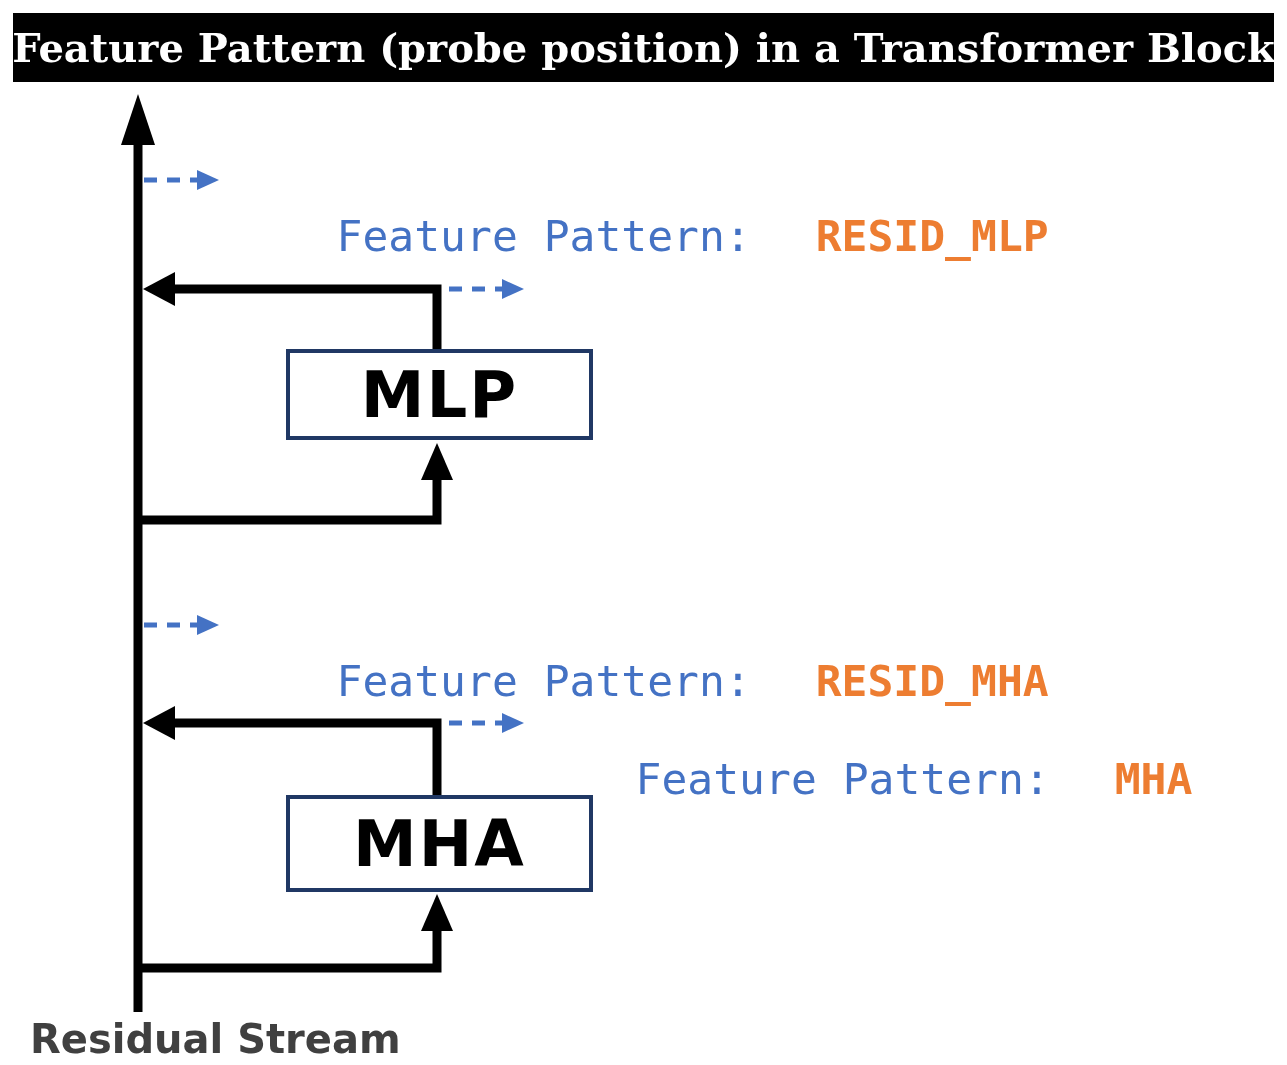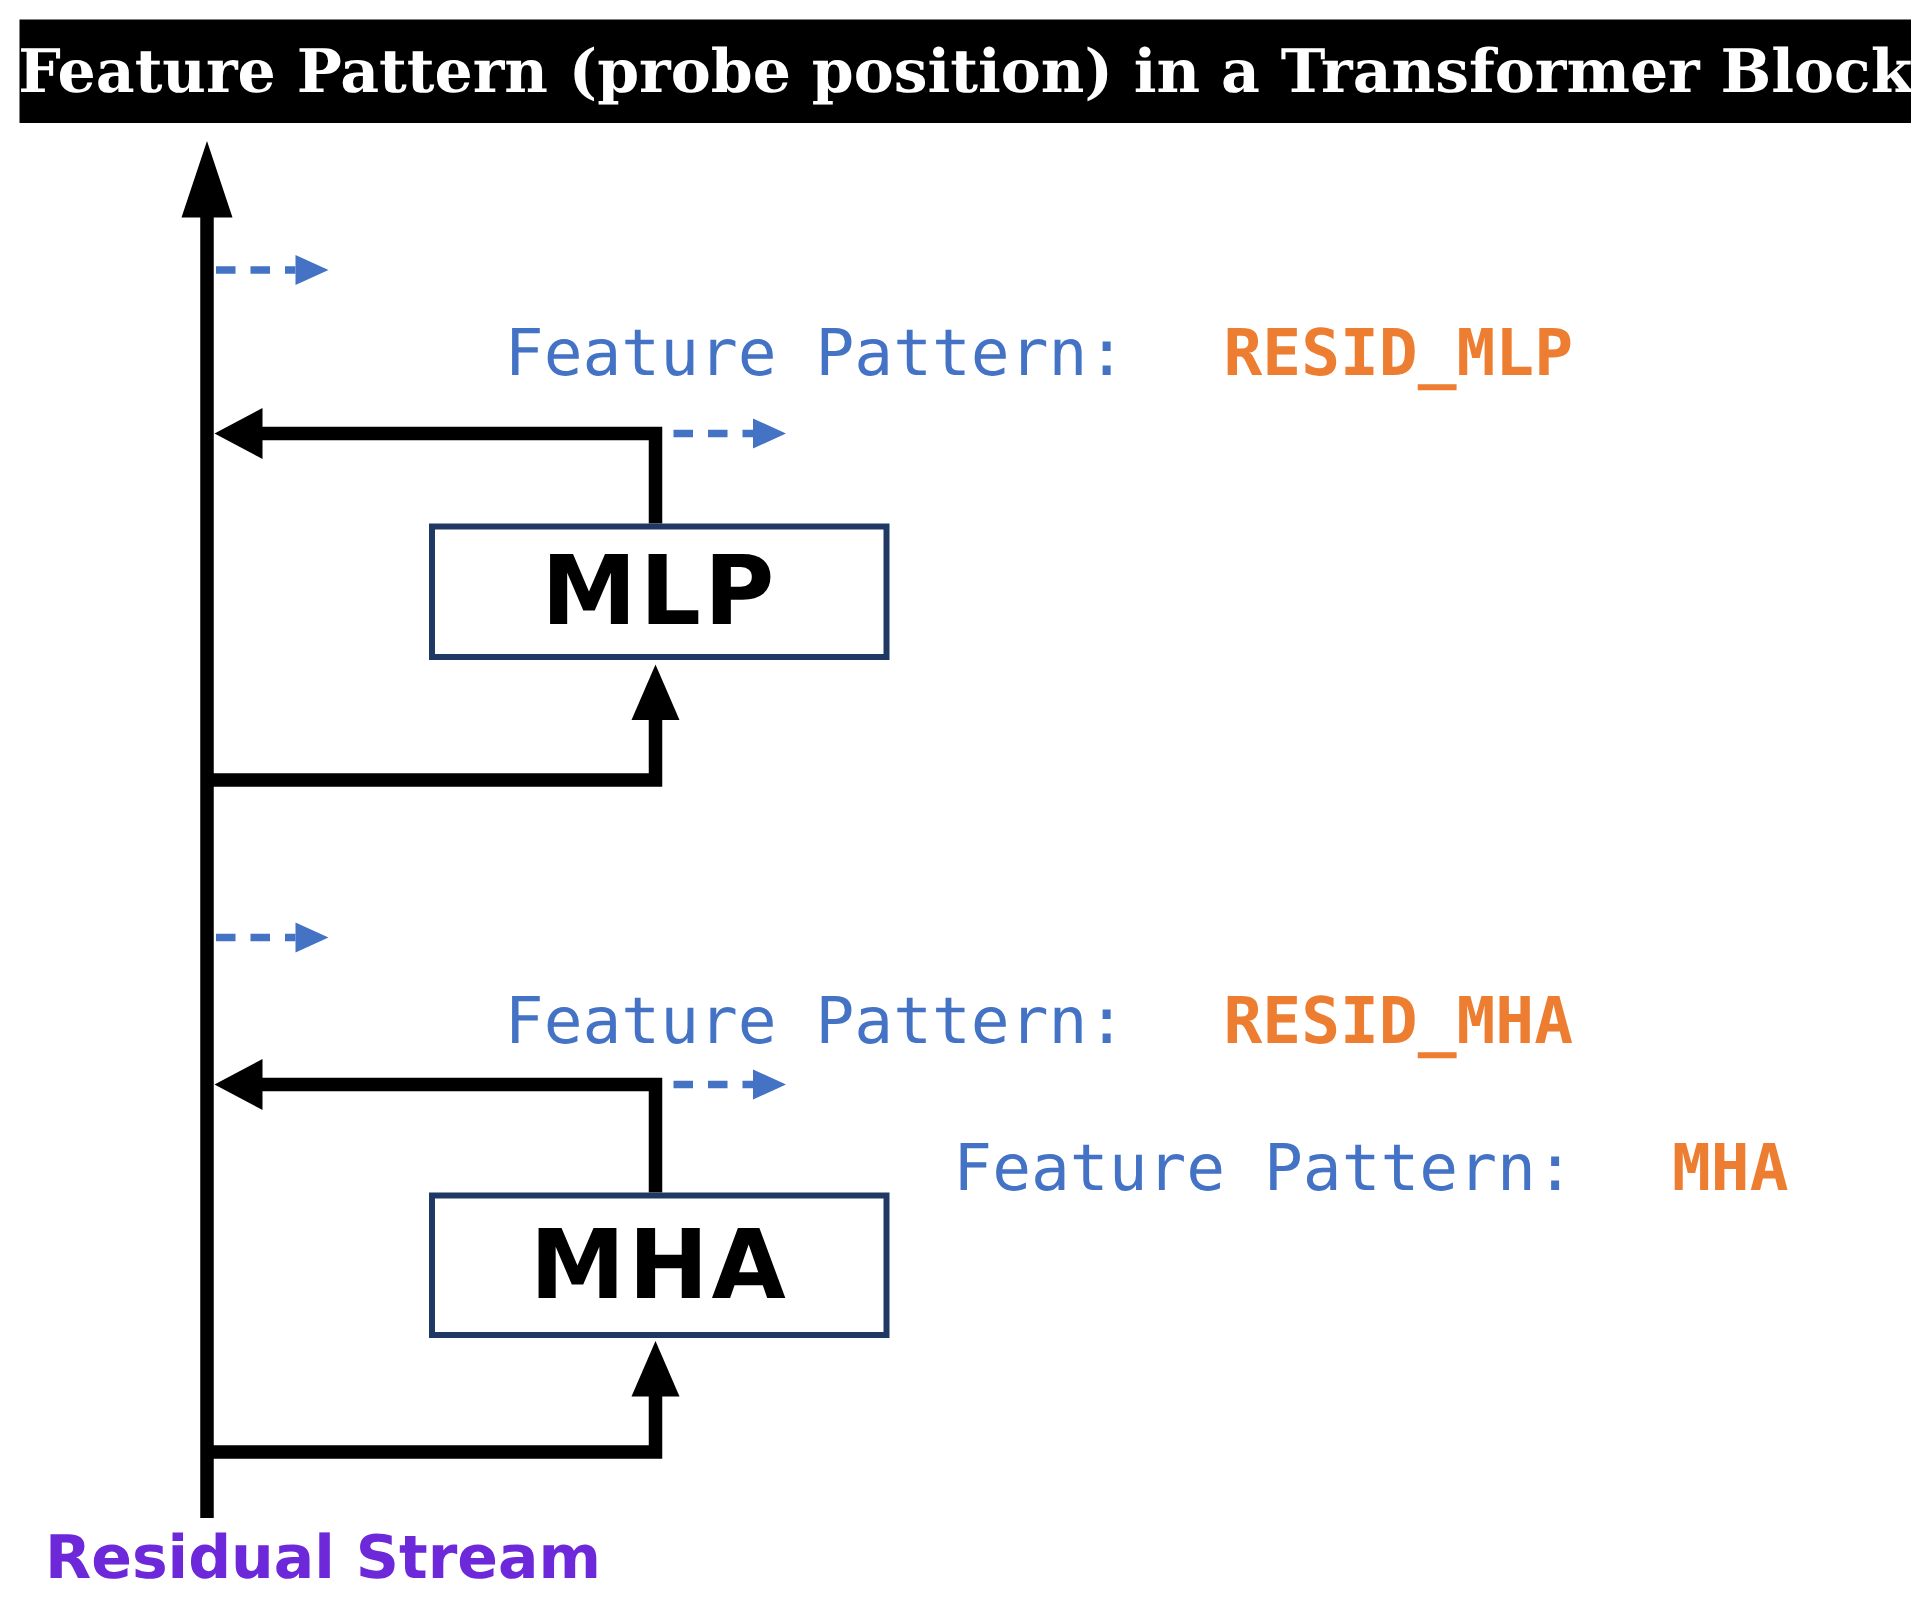--- a/index.html
+++ b/index.html
@@ -69,21 +69,21 @@
   .probe-label.resid-mlp { left: 233px; top: 152px; }
   .probe-label.mlp       { left: 528px; top: 259px; }
   .probe-label.resid-mha { left: 233px; top: 597px; }
   .probe-label.mha       { left: 532px; top: 695px; text-align: right; }
 
   .residual-label {
     position: absolute;
     left: 30px; top: 1016px;
     font-weight: bold;
     font-size: 40px;
-    color: #6d28d9;
+    color: #404040;
     white-space: nowrap;
   }
 </style>
 </head>
 <body>
 
 <div class="canvas">
 
   <div class="title-bar">
     <span>Feature Pattern (probe position) in a Transformer Block</span>

